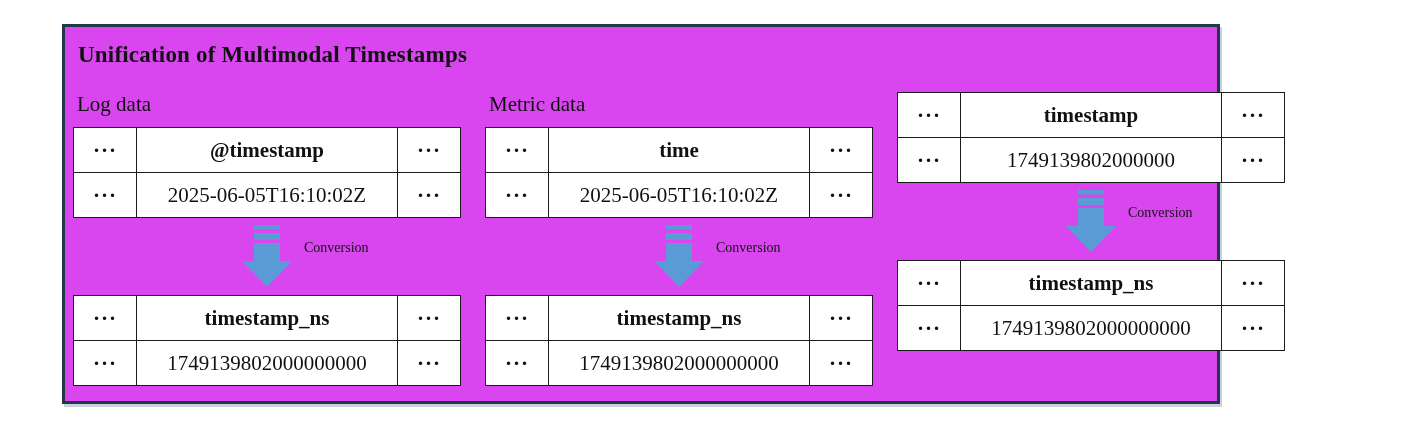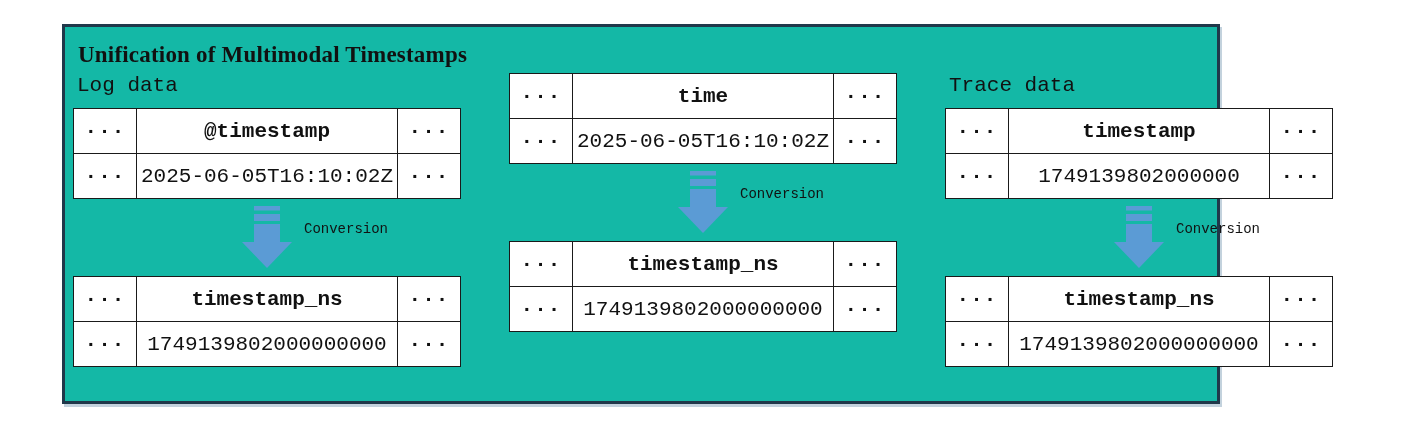--- a/index.html
+++ b/index.html
@@ -17,35 +17,34 @@
     overflow: hidden;
   }
   .frame {
     position: absolute;
     left: 62px;
     top: 24px;
     width: 1158px;
     height: 380px;
     box-sizing: border-box;
     border: 3px solid #20384a;
-    background: #14b8a6;
+    background: #d946ef;
     box-shadow: 2px 3px 0 #c3d2dd;
   }
   .frame-title {
     margin: 14px 0 0 13px;
     font-size: 23px;
     font-weight: bold;
     line-height: 27px;
     letter-spacing: 0.2px;
   }
   .columns {
     display: flex;
-    gap: 48px;
-    margin: 5px 0 0 8px;
-    font-family: Liberation Mono, monospace;
+    gap: 24px;
+    margin: 24px 0 0 8px;
   }
   .column {
     width: 388px;
     flex: 0 0 388px;
   }
   .column-label {
     font-size: 21px;
     line-height: 25px;
     margin: 0 0 10px 4px;
     font-weight: normal;
@@ -142,20 +141,21 @@
           <tr>
             <td class="ellipsis-cell">···</td>
             <td>1749139802000000000</td>
             <td class="ellipsis-cell">···</td>
           </tr>
         </tbody>
           </table>
       </div>
 
       <div class="column">
+        <div class="column-label">Metric data</div>
         <table class="data-table">
           <tbody>
               <tr>
             <td class="ellipsis-cell">···</td>
             <td class="header-cell">time</td>
             <td class="ellipsis-cell">···</td>
           </tr>
           <tr>
             <td class="ellipsis-cell">···</td>
             <td>2025-06-05T16:10:02Z</td>
@@ -184,21 +184,20 @@
           <tr>
             <td class="ellipsis-cell">···</td>
             <td>1749139802000000000</td>
             <td class="ellipsis-cell">···</td>
           </tr>
         </tbody>
           </table>
       </div>
 
       <div class="column">
-        <div class="column-label">Trace data</div>
         <table class="data-table">
           <tbody>
               <tr>
             <td class="ellipsis-cell">···</td>
             <td class="header-cell">timestamp</td>
             <td class="ellipsis-cell">···</td>
           </tr>
           <tr>
             <td class="ellipsis-cell">···</td>
             <td>1749139802000000</td>

